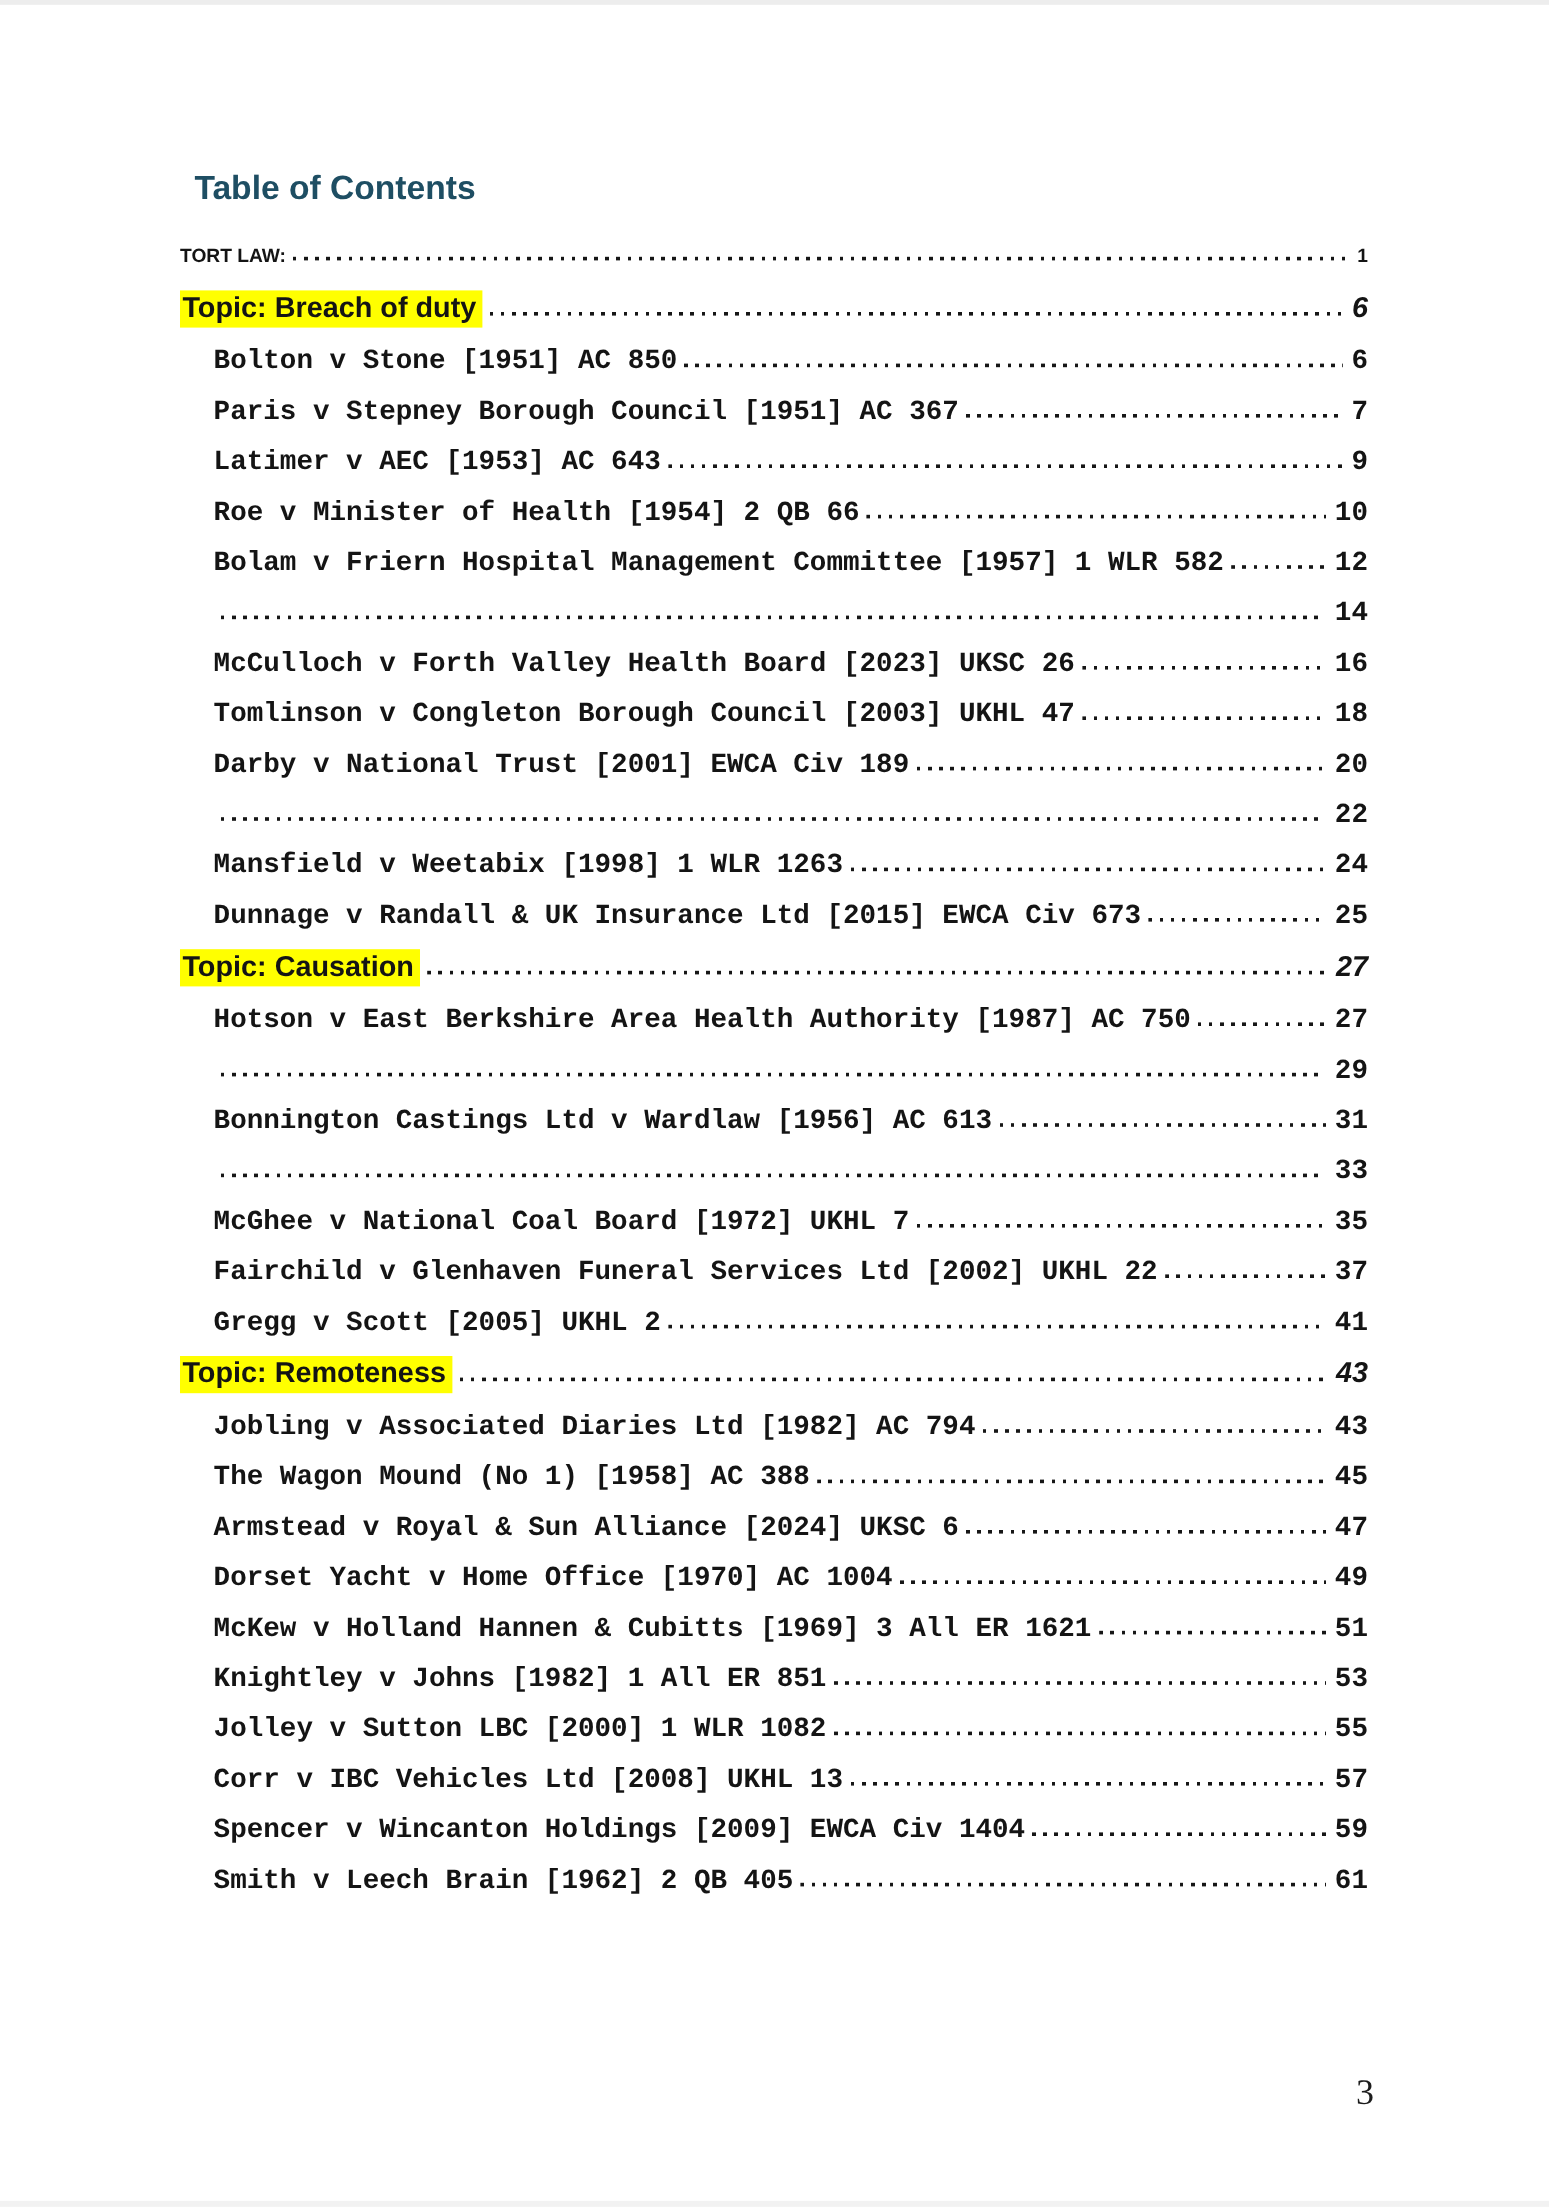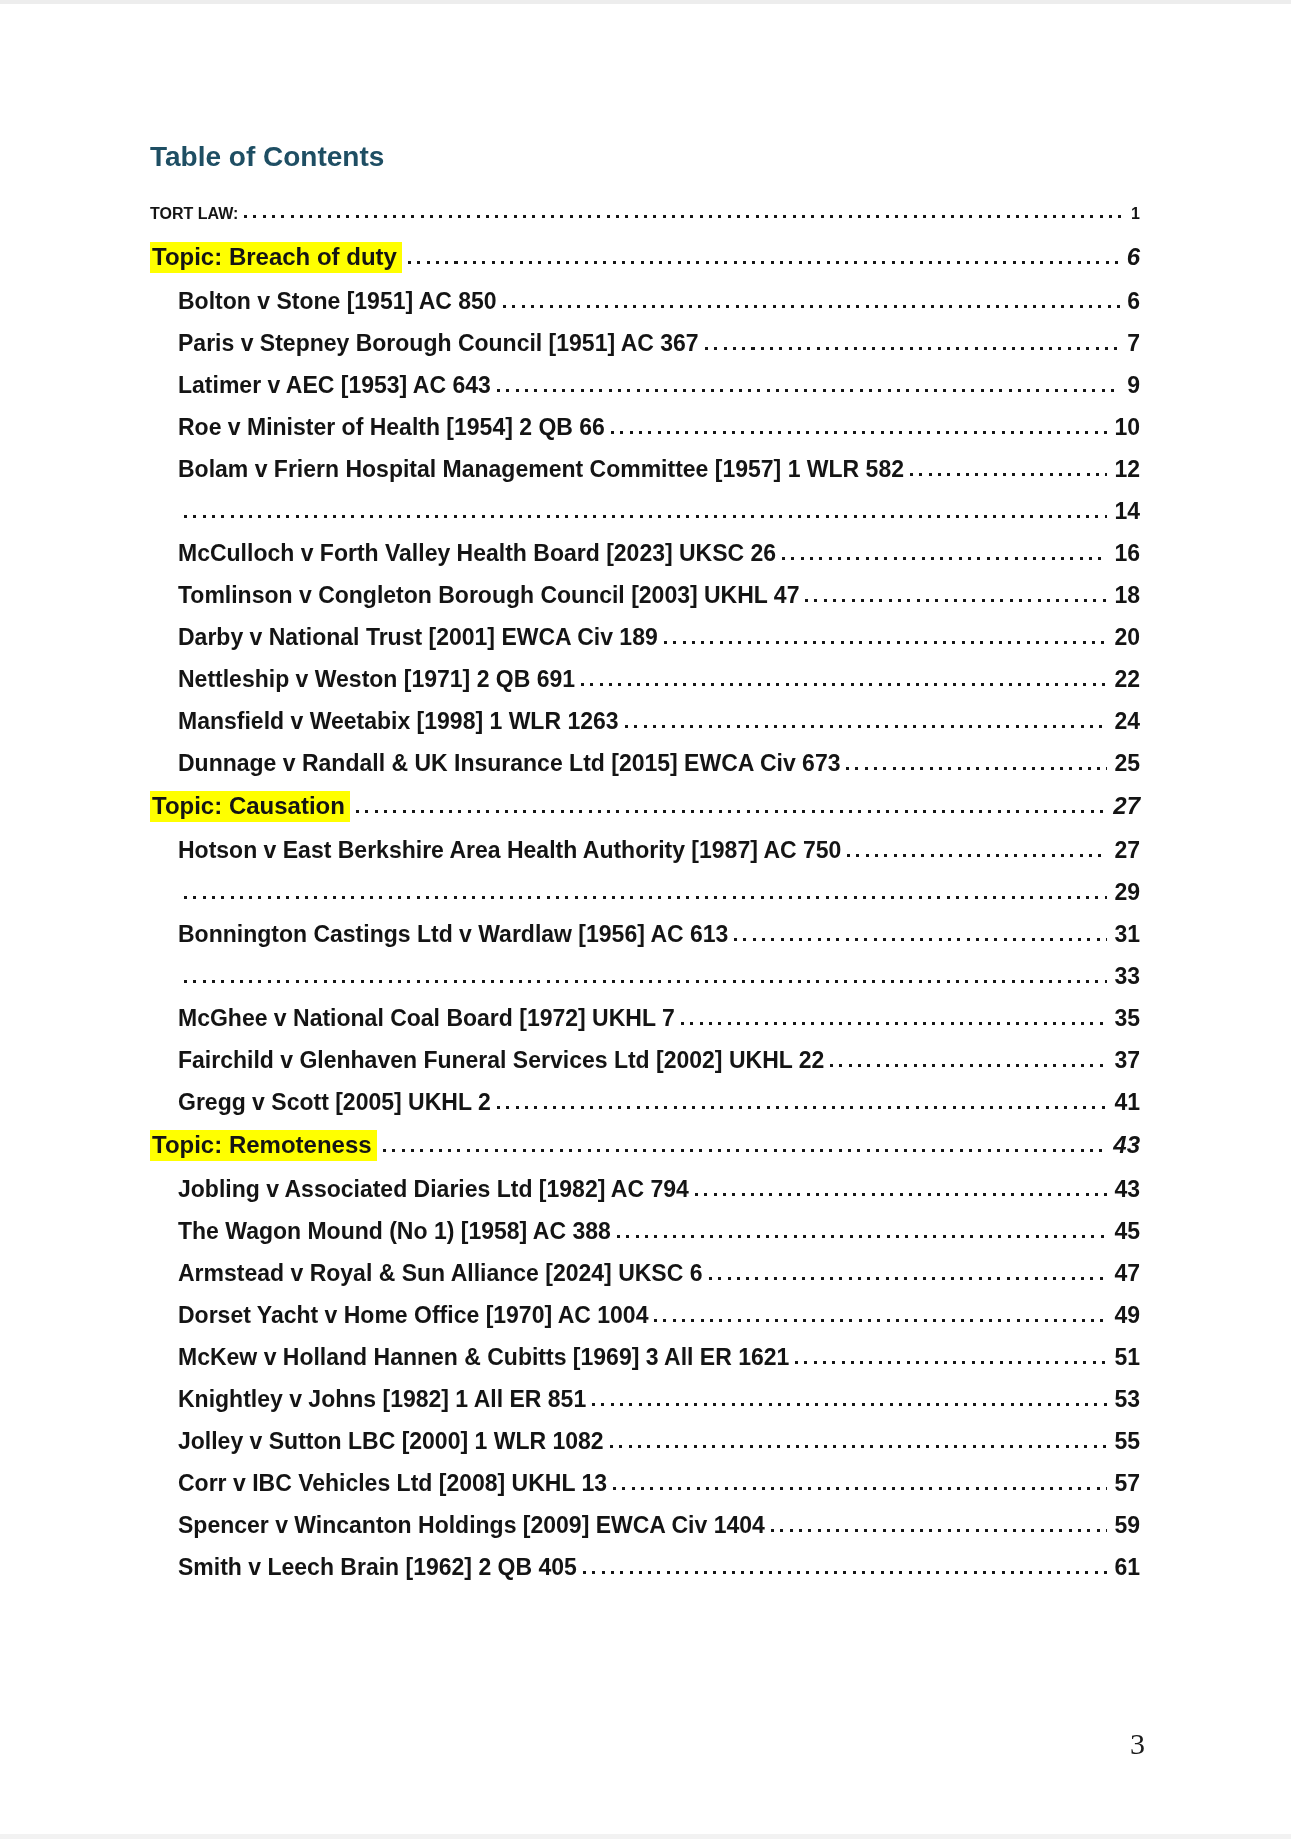--- a/index.html
+++ b/index.html
@@ -27,37 +27,37 @@
     height: 5px;
     background: #f2f2f2;
   }
   .content {
     position: absolute;
     left: 150px;
     top: 140px;
     width: 990px;
   }
   .doc-title {
-    margin: 0 0 26px 0;
+    margin: 0 0 26px 12px;
     font-size: 28px;
     line-height: 34px;
     font-weight: bold;
     color: #1E4E63;
   }
   .toc { width: 100%; }
   .row {
     display: flex;
     align-items: baseline;
     font-weight: bold;
     font-size: 23px;
     line-height: 28px;
     margin-bottom: 14px;
     color: #141414;
   }
-  .row.case { padding-left: 28px; }
+  .row.case { padding-left: 28px; font-family: Liberation Mono, monospace; }
   .row.main .label,
   .row.main .page {
     font-size: 16px;
   }
   .row.topic .label {
     font-size: 24px;
     background: #FFFF00;
     padding: 1px 5px 2px 2px;
   }
   .row.topic .page {
@@ -143,21 +143,20 @@
         <span class="label">Tomlinson v Congleton Borough Council [2003] UKHL 47</span>
         <span class="leader"></span>
         <span class="page">18</span>
       </div>
       <div class="row case">
         <span class="label">Darby v National Trust [2001] EWCA Civ 189</span>
         <span class="leader"></span>
         <span class="page">20</span>
       </div>
       <div class="row case">
-        <span class="label">Nettleship v Weston [1971] 2 QB 691</span>
         <span class="leader"></span>
         <span class="page">22</span>
       </div>
       <div class="row case">
         <span class="label">Mansfield v Weetabix [1998] 1 WLR 1263</span>
         <span class="leader"></span>
         <span class="page">24</span>
       </div>
       <div class="row case">
         <span class="label">Dunnage v Randall &amp; UK Insurance Ltd [2015] EWCA Civ 673</span>

